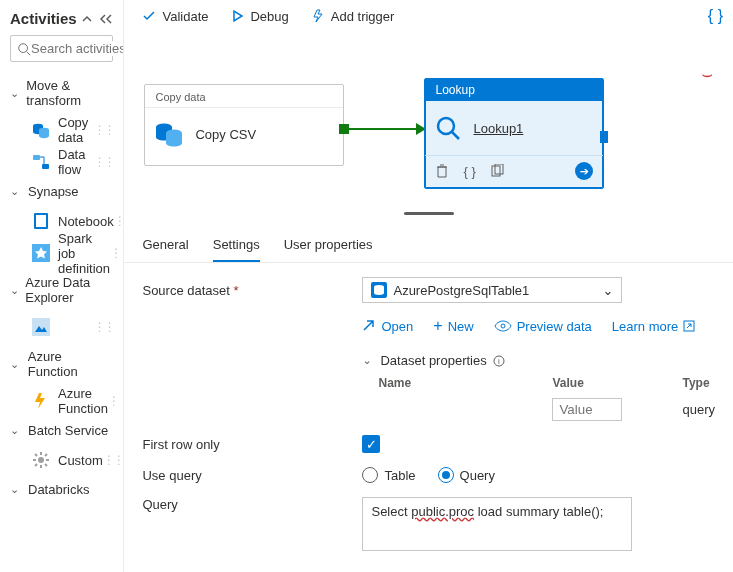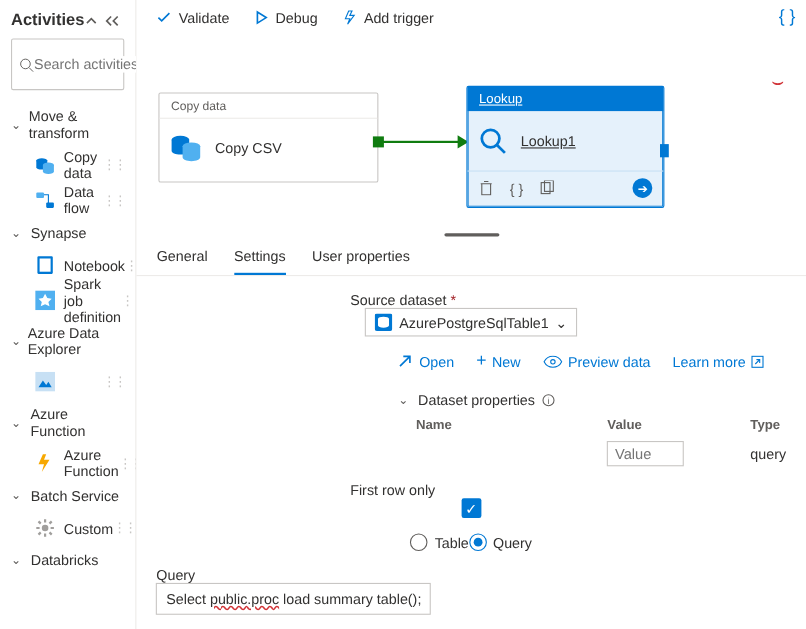--- a/index.html
+++ b/index.html
@@ -1,76 +1,76 @@
 <!DOCTYPE html>
 <html><head>
 <meta charset="utf-8">
 <style>
   * { box-sizing: border-box; margin: 0; padding: 0; font-family: "Segoe UI", sans-serif; }
   body { display: flex; height: 572px; width: 733px; font-size: 13px; color: #323130; overflow: hidden; }
   
   .sidebar { width: 232px; border-right: 1px solid #edebe9; padding: 6px 10px 0 10px; overflow-y: auto; }
-  .sb-header { display: flex; align-items: center; padding: 4px 0 8px 0; }
+  .sb-header { display: flex; align-items: center; justify-content: space-between; padding: 4px 0 8px 0; }
   .sb-title { font-weight: 600; font-size: 15px; }
   .sb-collapse { display: flex; gap: 6px; color: #605e5c; font-size: 12px; }
-  .search-wrap { display: flex; align-items: center; border: 1px solid #c8c6c4; border-radius: 2px; padding: 15px 6px; margin-bottom: 10px; color: #605e5c; }
+  .search-wrap { display: flex; align-items: center; border: 1px solid #c8c6c4; border-radius: 2px; padding: 5px 6px; margin-bottom: 10px; color: #605e5c; }
   .search-wrap input { border: none; outline: none; flex: 1; font-size: 13px; color: #605e5c; }
   .group-head { display: flex; align-items: center; gap: 6px; padding: 6px 0; font-weight: 400; cursor: pointer; }
   .chev { font-size: 11px; color: #605e5c; width: 12px; }
   .act-item { display: flex; align-items: center; justify-content: space-between; padding: 4px 0 4px 22px; height: 32px; cursor: grab; }
   .act-item .lbl { display: flex; align-items: center; gap: 8px; }
   .act-item .icon { width: 18px; height: 18px; display:flex; align-items:center; justify-content:center; flex-shrink:0;}
   .grip { color: #c8c6c4; font-size: 12px; letter-spacing: -2px; }
   
   .main { flex: 1; display: flex; flex-direction: column; position: relative; }
   .toolbar { display: flex; gap: 22px; padding: 6px 18px; align-items: center; height: 32px;}
   .toolbar .btn { display: flex; align-items: center; gap: 6px; color: #323130; cursor: pointer; }
   .toolbar .btn svg, .toolbar .btn .glyph { color:#0078d4;}
   .toolbar .braces { position:absolute; right:10px; color:#0078d4; font-size:16px;}
   .canvas { height: 176px; position: relative; }
   .node { position: absolute; background: #fff; border-radius: 2px; }
   .node.copy { left: 20px; top: 52px; width: 200px; height: 82px; border: 1px solid #c8c6c4; }
   .node-header { font-size: 11px; color: #605e5c; padding: 6px 10px 4px 10px; border-bottom:1px solid #edebe9;}
   .node.copy .body { display:flex; align-items:center; gap:12px; padding:12px 10px;}
   .db-icon { width:28px; height:28px; }
   .node.sel { left: 300px; top: 46px; width: 180px; border: 1px solid #0078d4; box-shadow: 0 0 0 1px #0078d4 inset; background:#e5f1fb; }
-  .node.sel .sel-header { background:#0078d4; color:#fff; font-size:12px; padding:4px 10px;text-decoration:underline;}
+  .node.sel .sel-header { background:#0078d4; color:#fff; font-size:12px; padding:4px 10px;}
   .node.sel .body { display:flex; align-items:center; gap:12px; padding: 14px 10px; text-decoration: underline;}
   .node.sel .footer { display:flex; gap:14px; padding: 6px 10px 8px 10px; border-top:1px solid #c7e0f4; align-items:center;}
   .node.sel .footer .run { margin-left:auto; width:18px;height:18px; border-radius:50%; background:#0078d4; display:flex;align-items:center;justify-content:center;color:#fff; font-size:11px;}
   .arrow { position:absolute; left:221px; top:96px; width:80px; height:2px; background:#107c10;}
   .arrow::before{content:'';position:absolute;left:-6px;top:-4px;width:10px;height:10px;background:#107c10;}
   .arrow::after{content:'';position:absolute;right:-1px;top:-5px;border-left:10px solid #107c10;border-top:6px solid transparent;border-bottom:6px solid transparent;}
   .port-r{position:absolute;right:-5px;top:52px;width:8px;height:12px;background:#0078d4;}
   .warn { position:absolute; right:20px; top:32px; color:#d13438; font-size:18px;}
   .drag-h {width:50px;height:3px;background:#605e5c;margin:4px auto 0 auto;cursor:ns-resize;border-radius:2px;}
   
   .tabs { display:flex; gap:24px; padding: 10px 18px 0 18px; border-bottom:1px solid #edebe9;}
-  .tab { padding-bottom:8px; cursor:pointer;}
+  .tab { padding-bottom:8px; cursor:pointer;margin-top:12px;}
   .tab.active { border-bottom:2px solid #0078d4;}
   
   .form { padding: 14px 18px; overflow:auto; flex:1;}
-  .row { display:flex; align-items:center; margin-bottom:14px;flex-direction:column;}
+  .row { display:flex; align-items:center; margin-bottom:14px;}
   .row .label { width:220px; }
   .req { color:#a4262c;}
   .dd { flex:1; max-width:260px; border:1px solid #c8c6c4; display:flex; align-items:center; padding:4px 8px; gap:6px; cursor:pointer;}
   .dd .arrow-d{margin-left:auto;}
   .link-row { display:flex; gap:20px; margin-left:220px; margin-bottom:18px; align-items:center;}
   .link-row .lnk{display:flex;align-items:center;gap:5px;color:#0078d4;cursor:pointer;}
   .dprops{margin-left:220px; margin-bottom:14px;}
   .dpr-head{display:flex;align-items:center;gap:6px;color:#323130;margin-bottom:8px; font-size:13px;}
   .dpr-table{display:flex; gap:60px; color:#605e5c; font-weight:600; font-size:12px; padding-left:16px;}
   .dpr-row{display:flex; gap:60px; padding:8px 0 0 16px; align-items:center;}
   .dpr-row .name{width:114px;}
   .dpr-row input{width:70px;border:1px solid #c8c6c4;padding:3px 6px;}
   .chk{width:18px;height:18px;background:#0078d4;display:flex;align-items:center;justify-content:center;color:#fff;border-radius:2px;}
   .radio{width:16px;height:16px;border:1px solid #605e5c;border-radius:50%;display:inline-flex;align-items:center;justify-content:center;}
   .radio.on{border-color:#0078d4;}
   .radio.on::after{content:'';width:8px;height:8px;background:#0078d4;border-radius:50%;}
-  .radg{display:flex;gap:0;align-items:flex-end;}
+  .radg{display:flex;gap:22px;align-items:flex-end;}
   .radg label{display:flex;gap:6px;align-items:center;cursor:pointer;}
   .query{flex:1;max-width:270px;border:1px solid #c8c6c4;padding:6px 8px;height:54px;font-size:13px;}
   .query .miss{text-decoration:underline wavy #d13438;}
   svg{flex-shrink:0;}
 </style>
 </head>
 <body>
 
 <div class="sidebar">
   <div class="sb-header">
@@ -346,20 +346,21 @@
         <span>query</span>
       </div>
     </div>
 
     <div class="row">
       <span class="label">First row only</span>
       <span class="chk">✓</span>
     </div>
 
     <div class="row">
+      <span class="label">Use query</span>
       <div class="radg">
         <label>
             <span class="radio"></span>
             <span>Table</span>
           </label>
         <label>
             <span class="radio on"></span>
             <span>Query</span>
           </label>
       </div>

